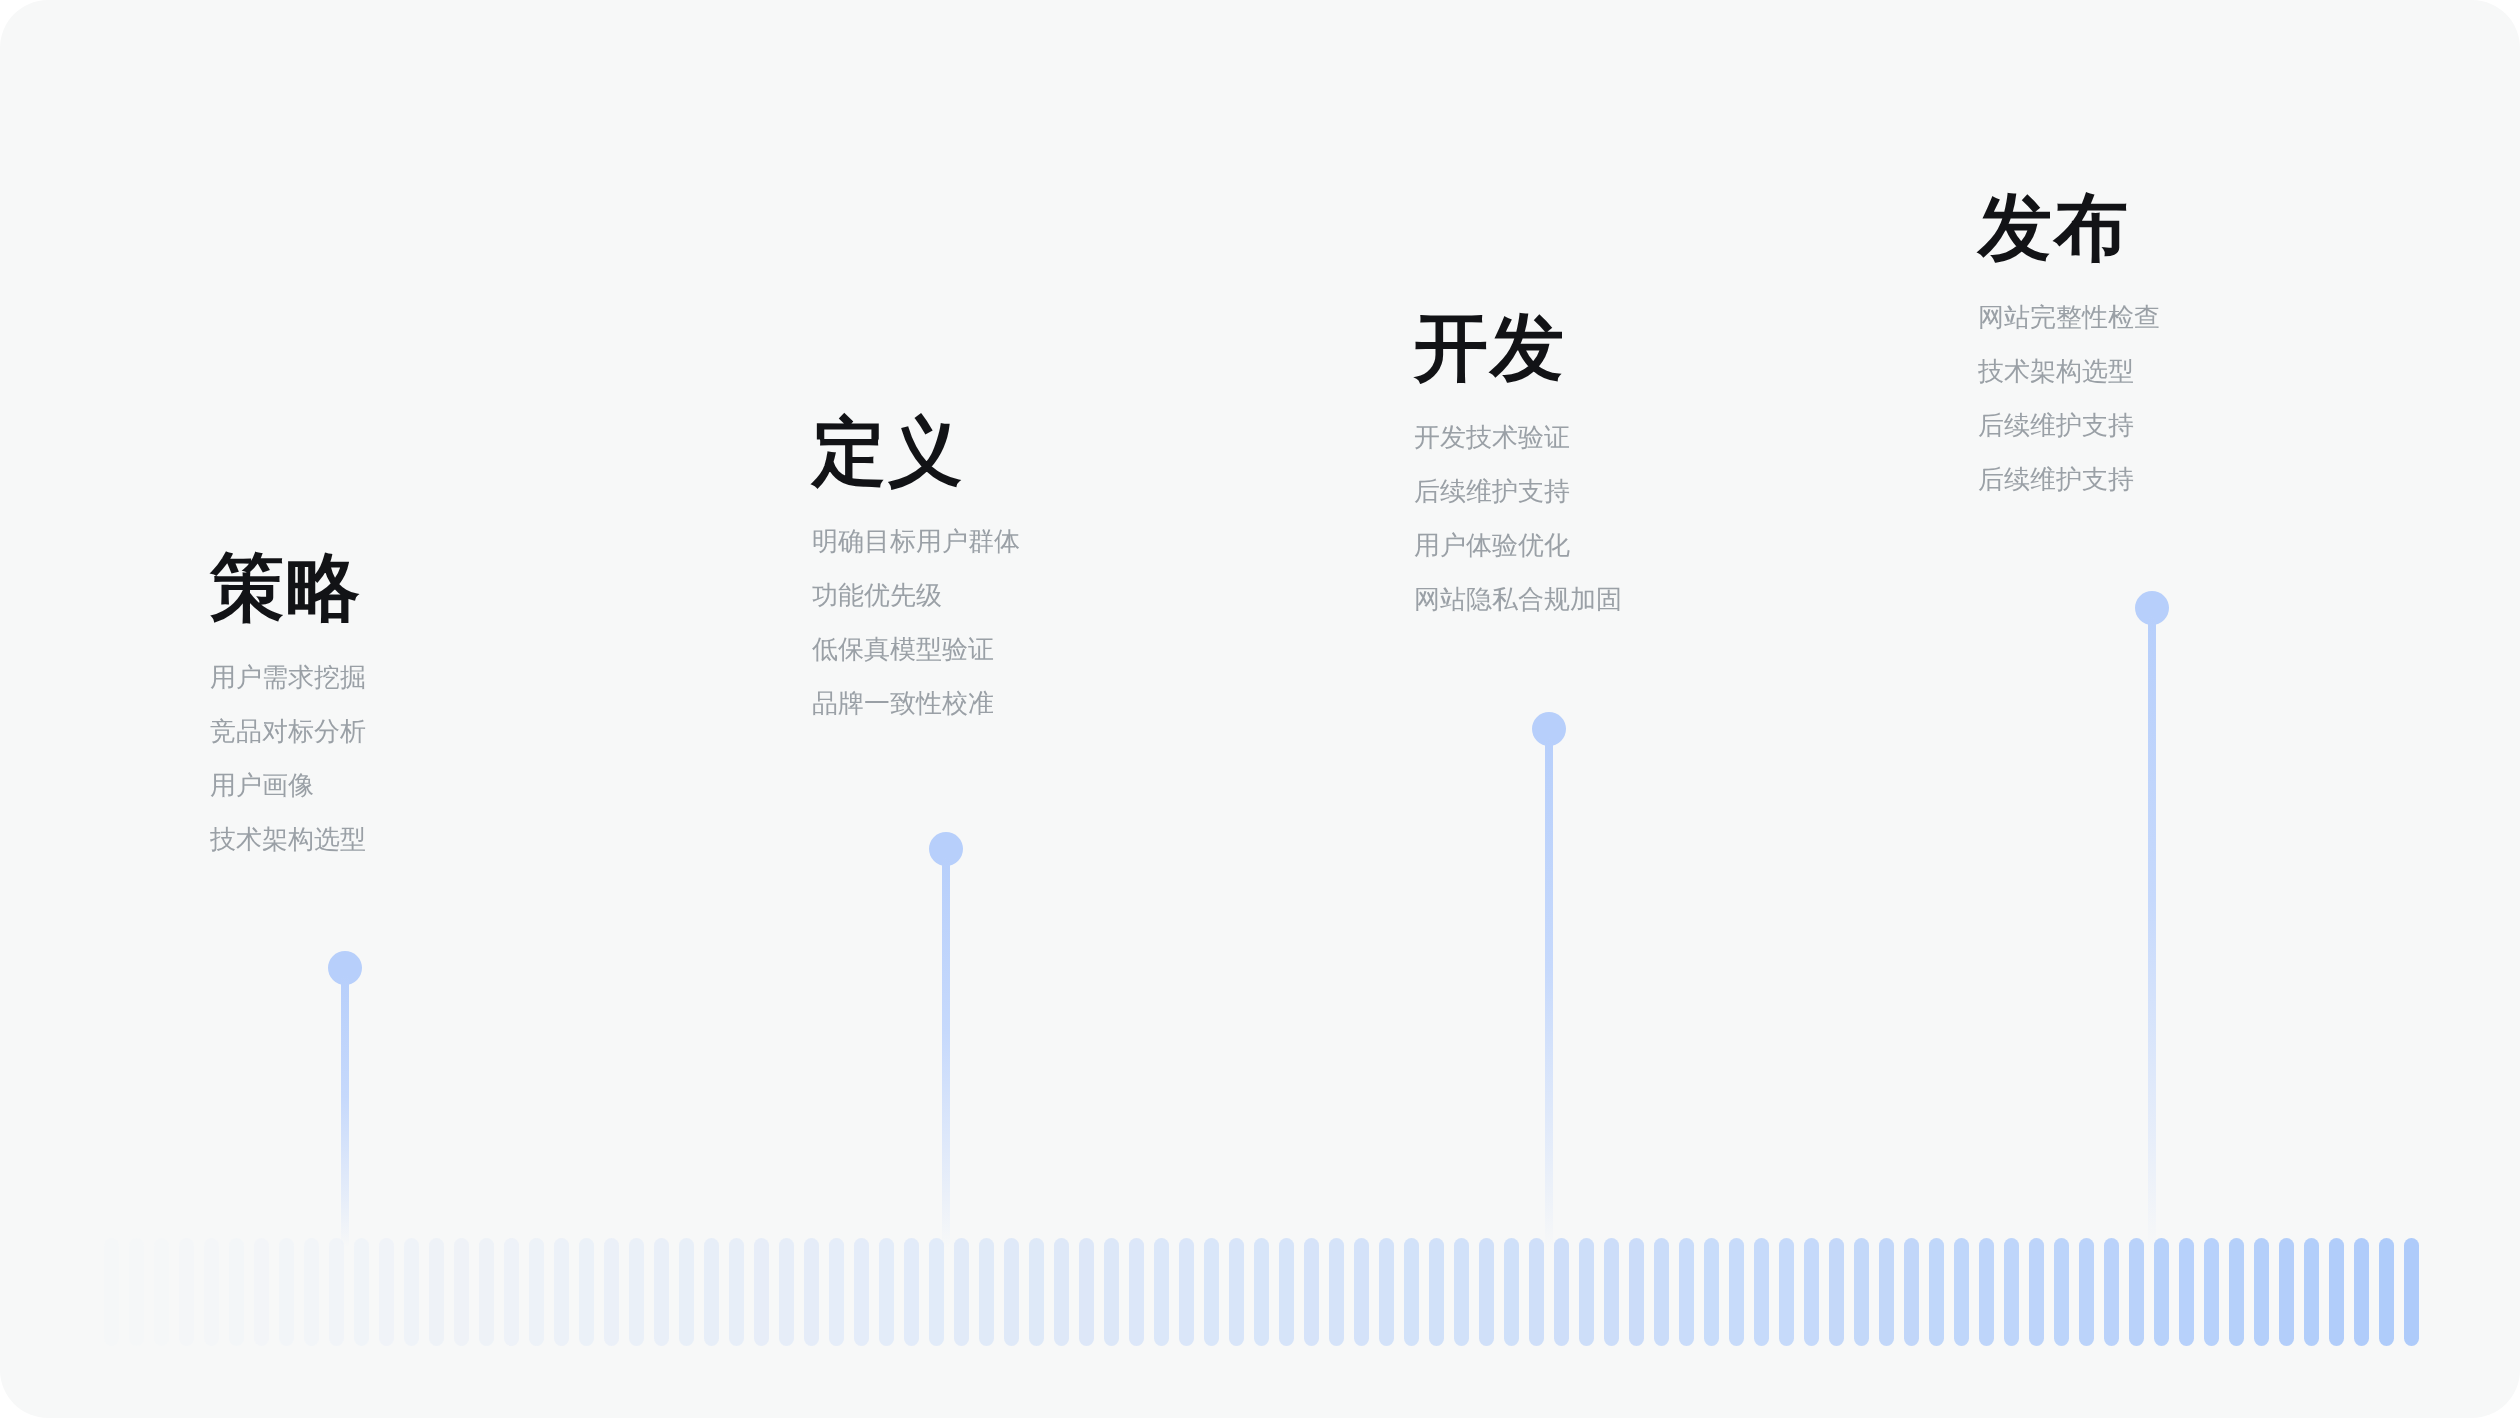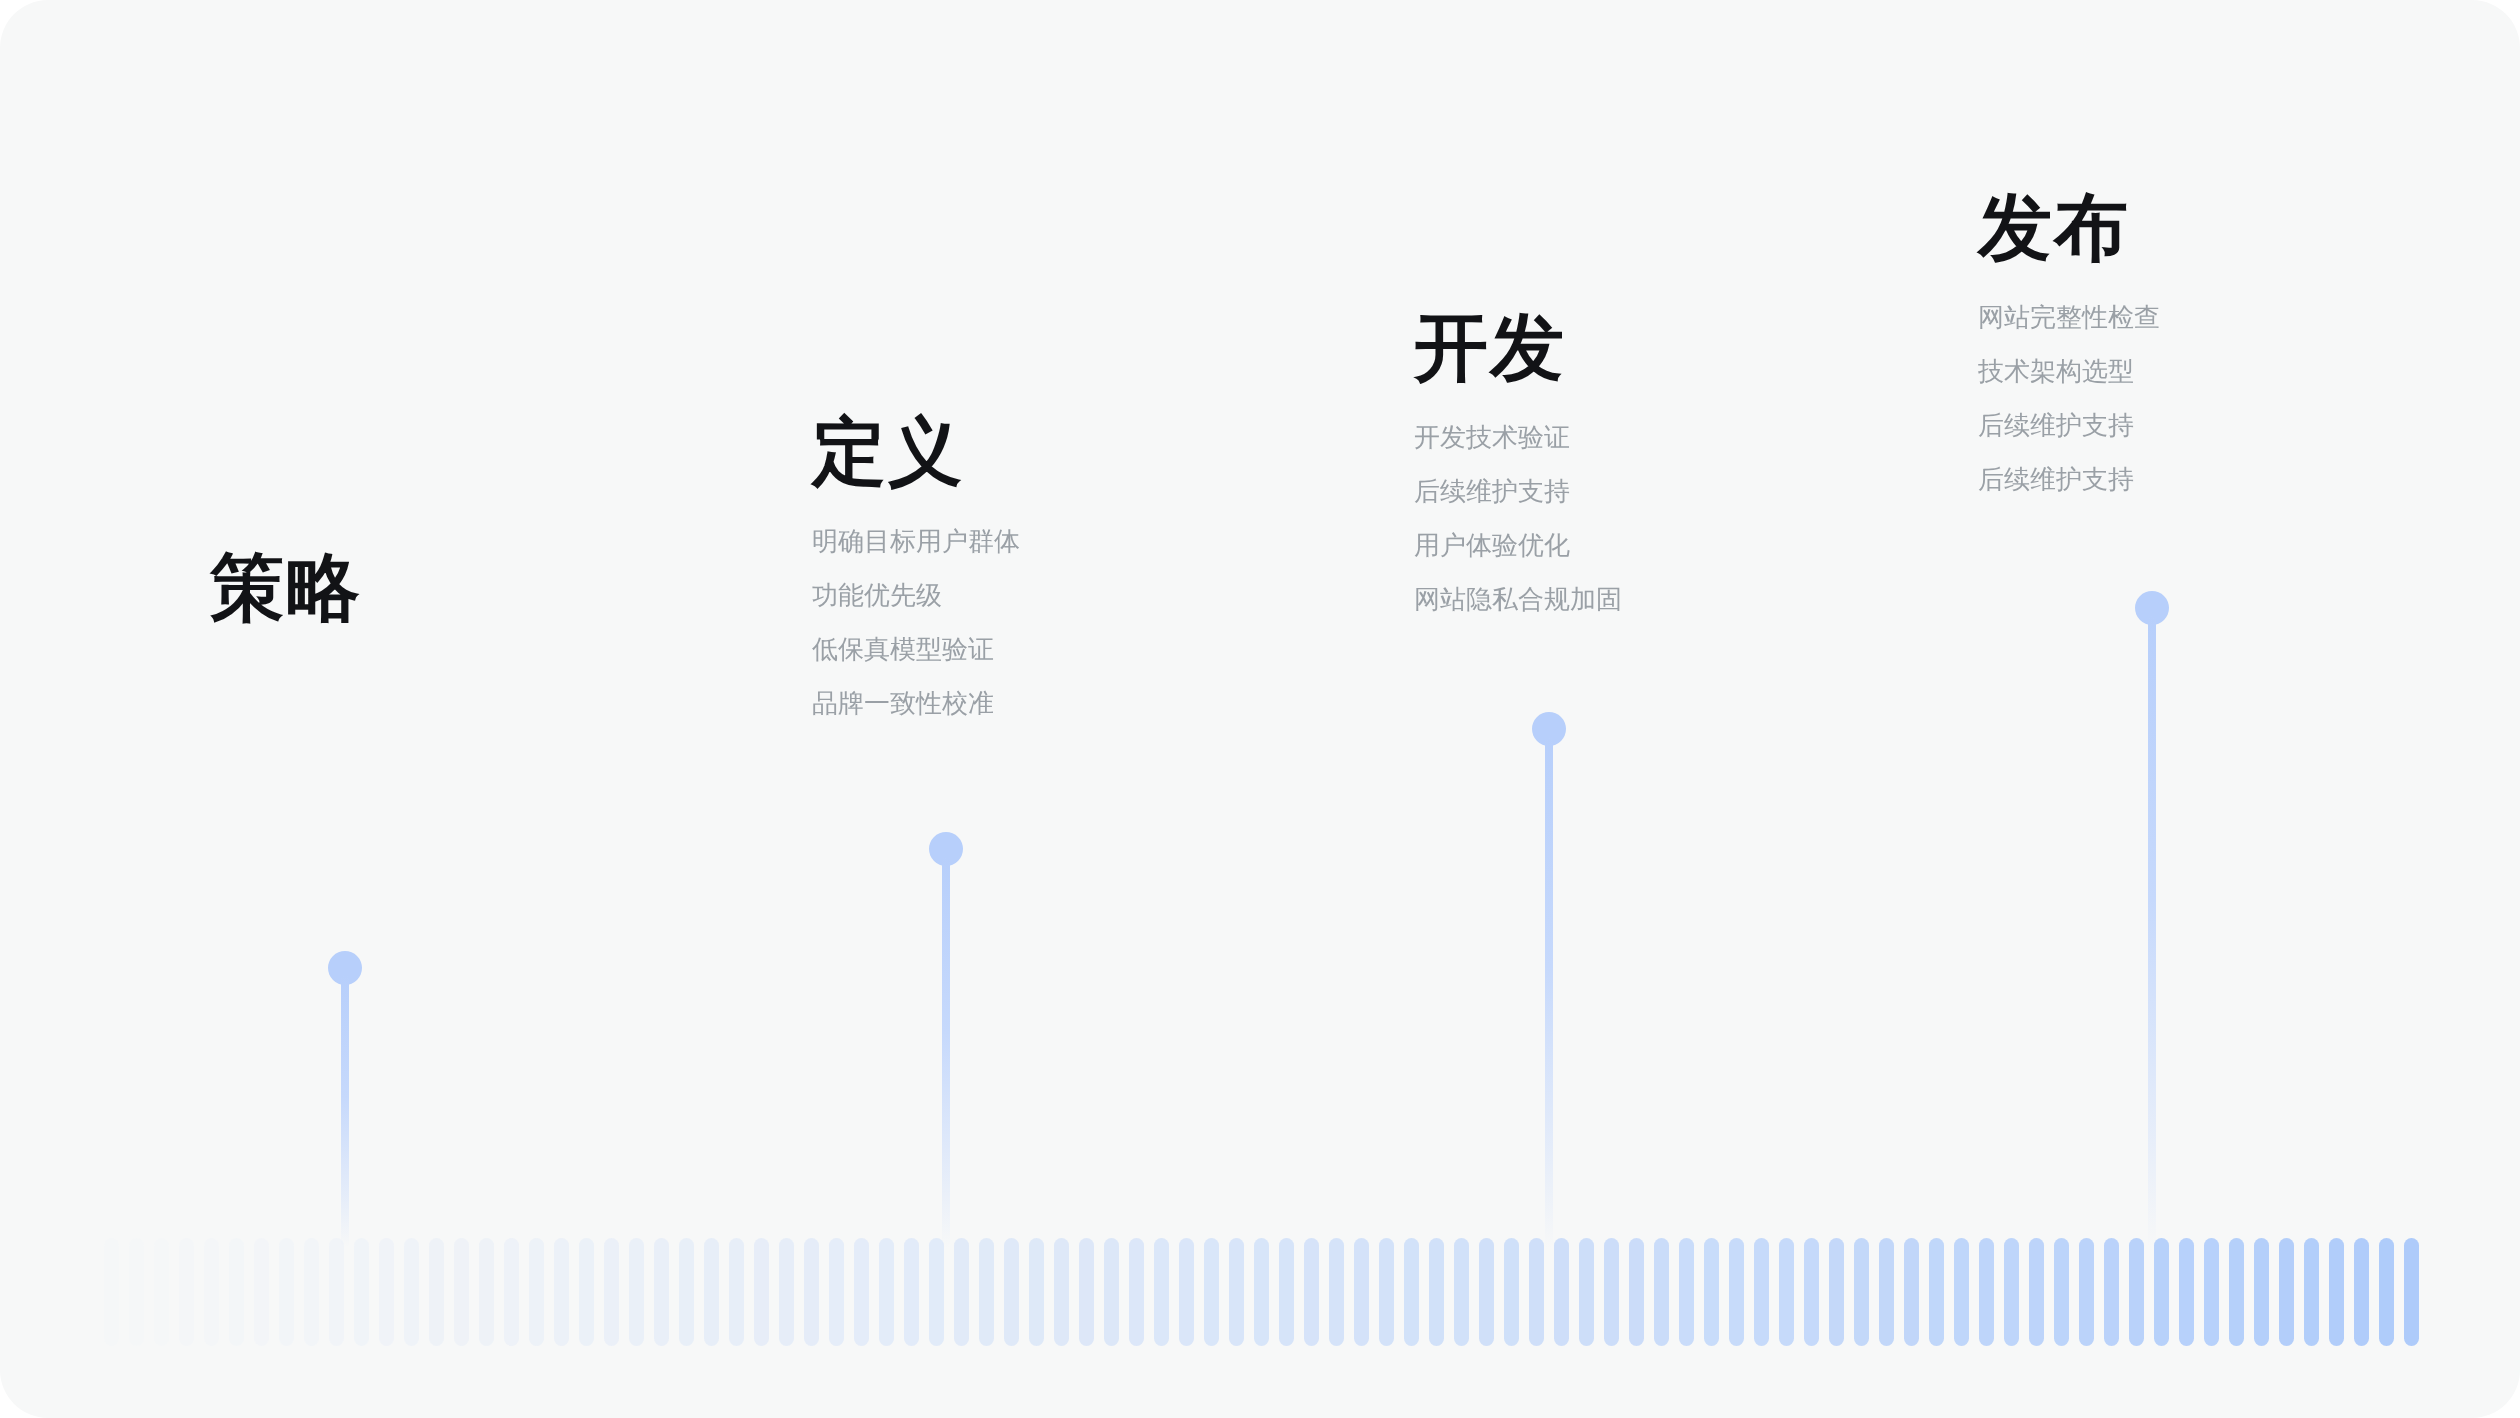--- a/index.html
+++ b/index.html
@@ -108,20 +108,26 @@
   }
 </style>
 </head>
 <body>
 
 <div id="stage">
 
 
   <div class="phase" style="left:210px; top:548px;">
     <div class="phase-title">策略</div>
+    <ul class="phase-items">
+      <li class="phase-item">用户需求挖掘</li>
+      <li class="phase-item">竞品对标分析</li>
+      <li class="phase-item">用户画像</li>
+      <li class="phase-item">技术架构选型</li>
+    </ul>
   </div>
 
   <div class="phase" style="left:812px; top:412px;">
     <div class="phase-title">定义</div>
     <ul class="phase-items">
       <li class="phase-item">明确目标用户群体</li>
       <li class="phase-item">功能优先级</li>
       <li class="phase-item">低保真模型验证</li>
       <li class="phase-item">品牌一致性校准</li>
     </ul>

